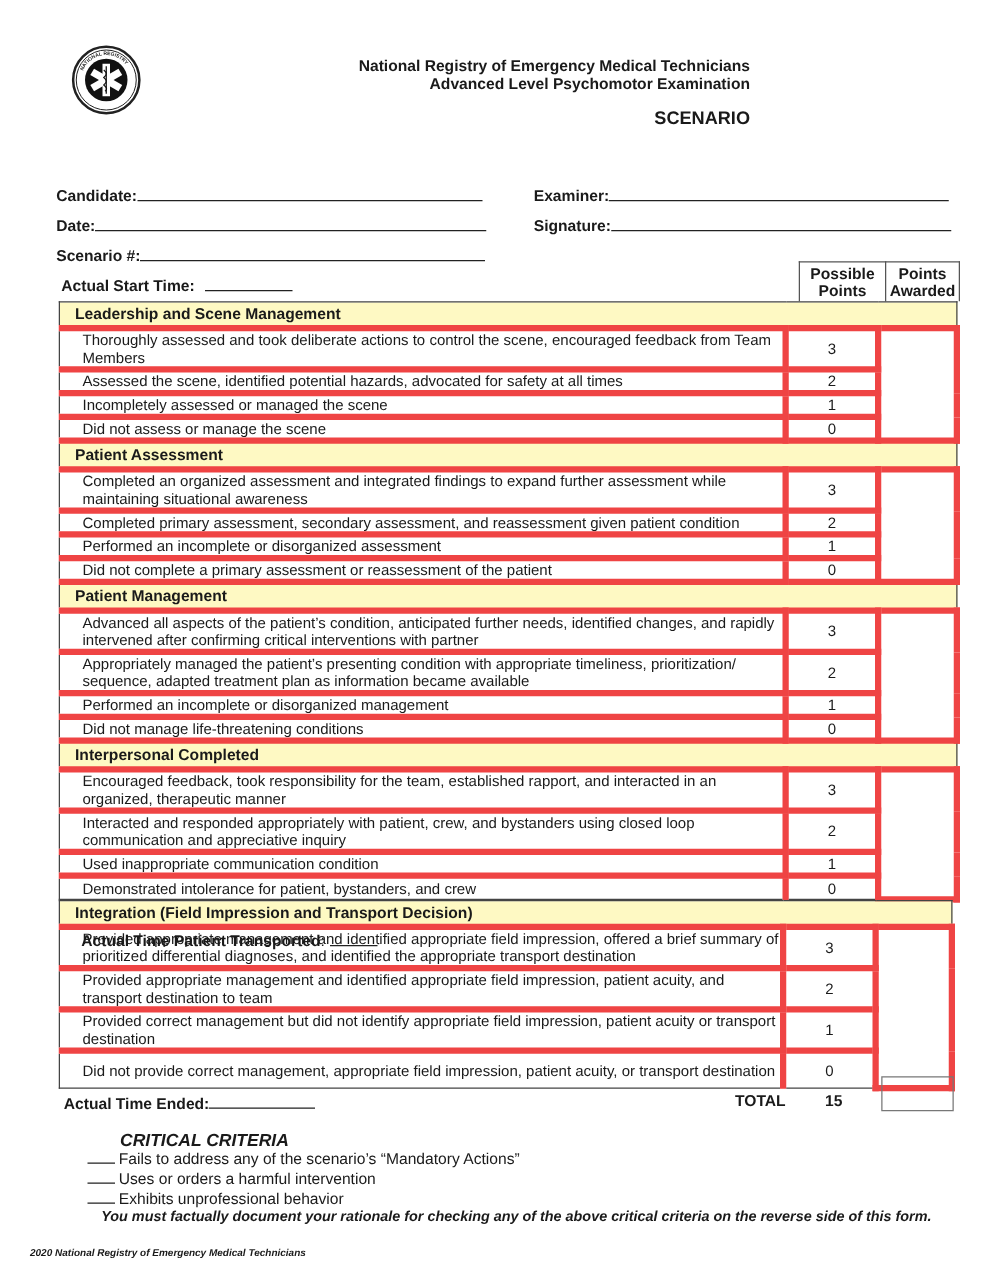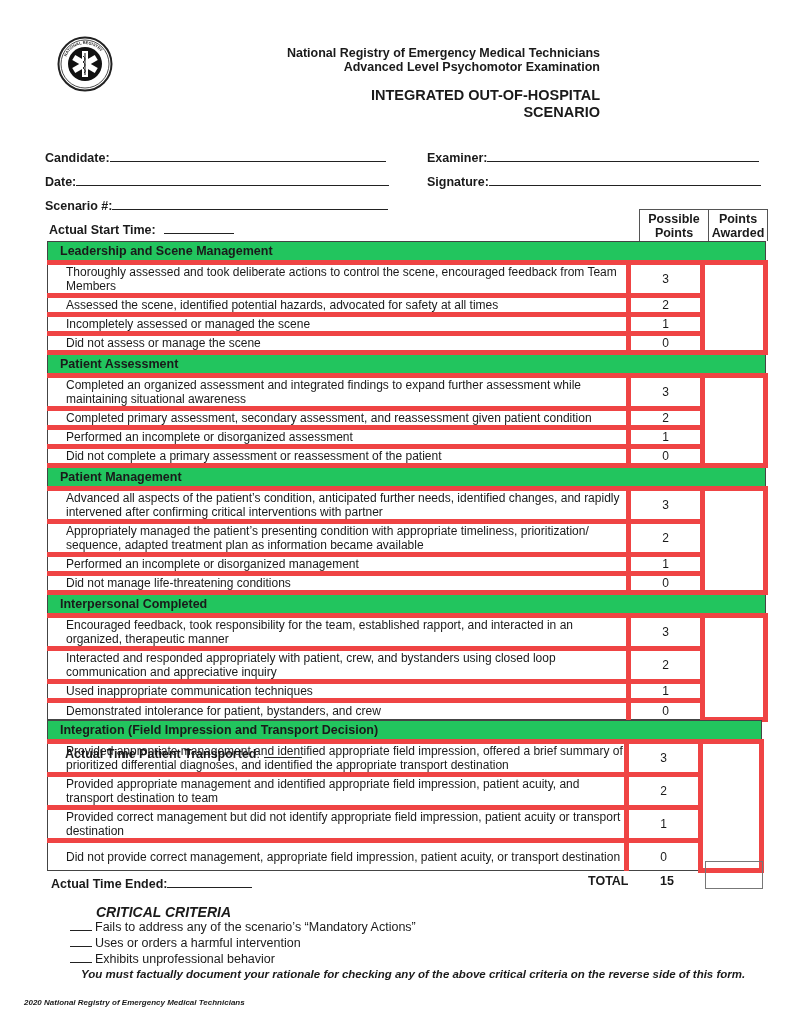--- a/index.html
+++ b/index.html
@@ -12,21 +12,21 @@
   .hdr2 { top: 87px; font-size: 14.5px; line-height: 17px; }
   .field-label { font-size: 12.5px; font-weight: bold; }
   .field-line { display: inline-block; border-bottom: 1.3px solid #222; height: 12px; vertical-align: baseline; }
   .field { white-space: nowrap; }
 
   .colhead { top: 209px; height: 32px; border: 1px solid #555; border-bottom: none; font-size: 12.5px;
              font-weight: bold; text-align: center; line-height: 14px; padding-top: 2px; box-sizing: border-box; background:#fff; }
 
   table.rubric { position: absolute; border-collapse: collapse; font-size: 12px; }
   table.rubric td { border: 5px solid #ef4444; padding: 0; }
-  table.rubric tr.section td { background: #22c55e; font-weight: bold; font-size: 12.5px; height: 18px;
+  table.rubric tr.section td { background: #fef9c3; font-weight: bold; font-size: 12.5px; height: 18px;
                                padding-left: 12px; border-top: 1.5px solid #444; border-bottom: 1.5px solid #444; }
   table.rubric td.desc { padding-left: 18px; line-height: 14px; vertical-align: middle; }
   table.rubric td.pts { text-align: center; vertical-align: middle; width: 69px; }
   table.rubric td.awd { width: 58px; background: #fff; }
   .outer { border-left: 1.5px solid #444 !important; }
   .lastrow td { border-bottom: 1.5px solid #444 !important; }
 
   .bold { font-weight: bold; }
   .crit-title { left: 96px; top: 904px; font-size: 14px; font-weight: bold; font-style: italic; }
   .crit-item { left: 70px; font-size: 12.5px; }
@@ -55,21 +55,20 @@
       <textPath href="#arcTop" startOffset="12%">NATIONAL REGISTRY</textPath>
     </text>
   </svg>
 </div>
 
 <div class="abs hdr hdr1">
   <div>National Registry of Emergency Medical Technicians</div>
   <div>Advanced Level Psychomotor Examination</div>
 </div>
 <div class="abs hdr hdr2">
-  <div>INTEGRATED OUT-OF-HOSPITAL</div>
   <div>SCENARIO</div>
 </div>
 
 <div class="abs field" style="left:45px; top:148px;">
   <span class="field-label">Candidate:</span><span class="field-line" style="width:276px;"></span>
 </div>
 <div class="abs field" style="left:427px; top:148px;">
   <span class="field-label">Examiner:</span><span class="field-line" style="width:272px;"></span>
 </div>
 <div class="abs field" style="left:45px; top:172px;">
@@ -167,21 +166,21 @@
   <tr style="height:31px;">
     <td class="desc outer">Encouraged feedback, took responsibility for the team, established rapport, and interacted in an organized, therapeutic manner</td>
     <td class="pts">3</td>
     <td class="awd" rowspan="4"></td>
   </tr>
   <tr style="height:31px;">
     <td class="desc outer">Interacted and responded appropriately with patient, crew, and bystanders using closed loop communication and appreciative inquiry</td>
     <td class="pts">2</td>
   </tr>
   <tr style="height:19px;">
-    <td class="desc outer">Used inappropriate communication techniques</td>
+    <td class="desc outer">Used inappropriate communication condition</td>
     <td class="pts">1</td>
   </tr>
   <tr style="height:19px;" class="lastrow">
     <td class="desc outer">Demonstrated intolerance for patient, bystanders, and crew</td>
     <td class="pts">0</td>
   </tr>
 </tbody>
   </table>
 
 <div class="abs field" style="left:65px; top:700px;margin-top:44px;">

